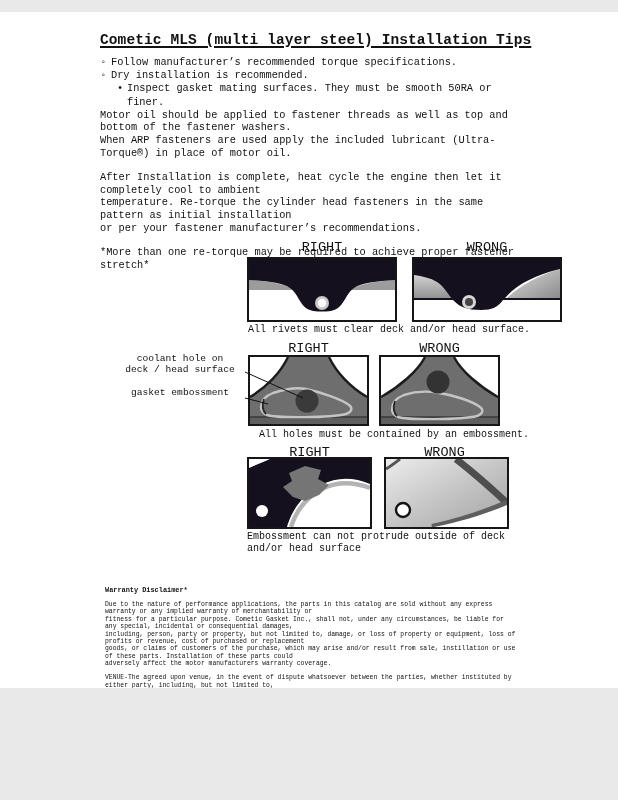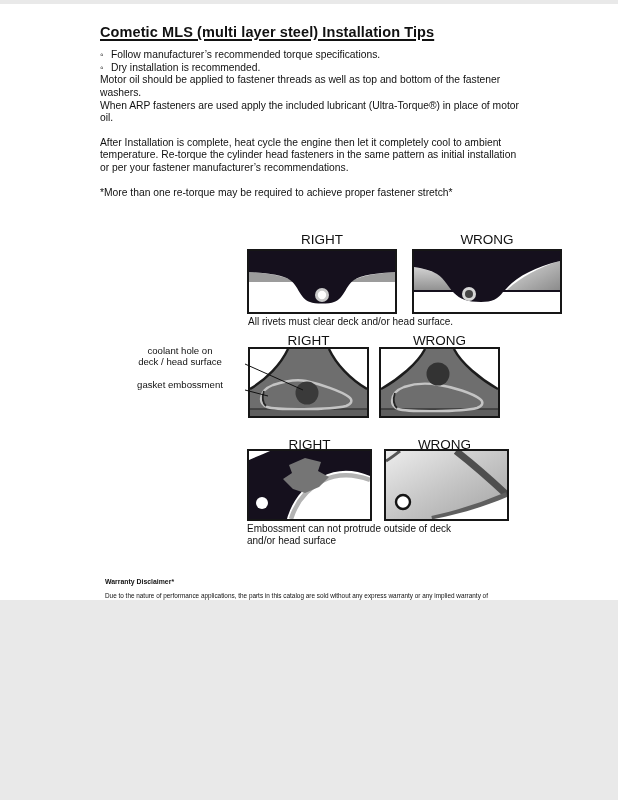--- a/index.html
+++ b/index.html
@@ -1,19 +1,19 @@
 <!DOCTYPE html>
 <html><head>
 <meta charset="utf-8">
 <style>
   html,body { margin:0; padding:0; background:#e9e9e9; }
   .page {
-    position:relative; width:618px; height:596px; margin:4px auto;
+    position:relative; width:618px; height:676px; margin:12px auto;
     background:#ffffff; color:#111;
-    font-family:Liberation Sans, sans-serif;
+    font-family:Liberation Mono, monospace;
     overflow:hidden;
   }
   .content { position:absolute; left:100px; top:20px; width:432px; }
   .title {
     font-size:14.5px; font-weight:bold; letter-spacing:0.1px;
     text-decoration:underline; text-underline-offset:2px; text-decoration-thickness:1.5px;
     margin:0 0 8px 0;
   }
   .bullets { font-size:10.3px; line-height:13.2px; }
   .bullet { position:relative; padding-left:11px; }
@@ -40,20 +40,21 @@
 <body>
 
 <div class="page">
 
   <div class="content">
     <h1 class="title">Cometic MLS (multi layer steel) Installation Tips</h1>
 
     <div class="bullets">
       <div class="bullet">Follow manufacturer’s recommended torque specifications.</div>
       <div class="bullet">Dry installation is recommended.</div>
+      <div class="sub-bullet">Inspect gasket mating surfaces.  They must be smooth 50RA or finer.</div>
     </div>
 
     <p class="para">Motor oil should be applied to fastener threads as well as top and bottom of the fastener washers.
 When ARP fasteners are used apply the included lubricant (Ultra-Torque®) in place of motor oil.</p>
     <p class="para">After Installation is complete, heat cycle the engine then let it completely cool to ambient
 temperature. Re-torque the cylinder head fasteners in the same pattern as initial installation
 or per your fastener manufacturer’s recommendations.</p>
     <p class="para">*More than one re-torque may be required to achieve proper fastener stretch*</p>
   </div>
 
@@ -130,20 +131,21 @@
         <path d="M14,44 C12,50 12,55 16,59" stroke="#262626" stroke-width="1.8" fill="none"></path>
         <circle cx="57" cy="25" r="11.5" fill="#333333"></circle>
       </svg>
     </div>
 
     <svg class="leader-overlay" width="618" height="340">
       <line x1="233" y1="132" x2="291" y2="158" stroke="#111" stroke-width="1"></line>
       <line x1="233" y1="158" x2="256" y2="164" stroke="#111" stroke-width="1"></line>
     </svg>
 
+    <div class="dcaption" style="left:247px; top:189px;">All holes must be contained by an embossment.</div>
 
     <div class="dlabel" style="left:235px; top:205px; width:125px;">RIGHT</div>
     <div class="dlabel" style="left:372px; top:205px; width:121px;">WRONG</div>
 
     <div class="dimg" style="left:235px; top:217px; width:121px; height:68px;">
       <svg width="121" height="68" viewBox="0 0 121 68">
         <path d="M42,68 C47,52 58,38 73,30 C89,22 105,23 121,29" stroke="#b3b3b3" stroke-width="4.5" fill="none"></path>
         <path d="M0,9 C7,6 14,3 21,0 L121,0 L121,25 C104,18 88,18 72,26 C56,34 45,48 40,62 C39,64 38.5,66 38,68 L0,68 Z" fill="#15101d"></path>
         <polygon points="40,14 56,7 72,11 69,20 80,26 70,36 56,42 44,38 34,28 43,22" fill="#757575"></polygon>
         <circle cx="13" cy="52" r="6" fill="#ffffff"></circle>

